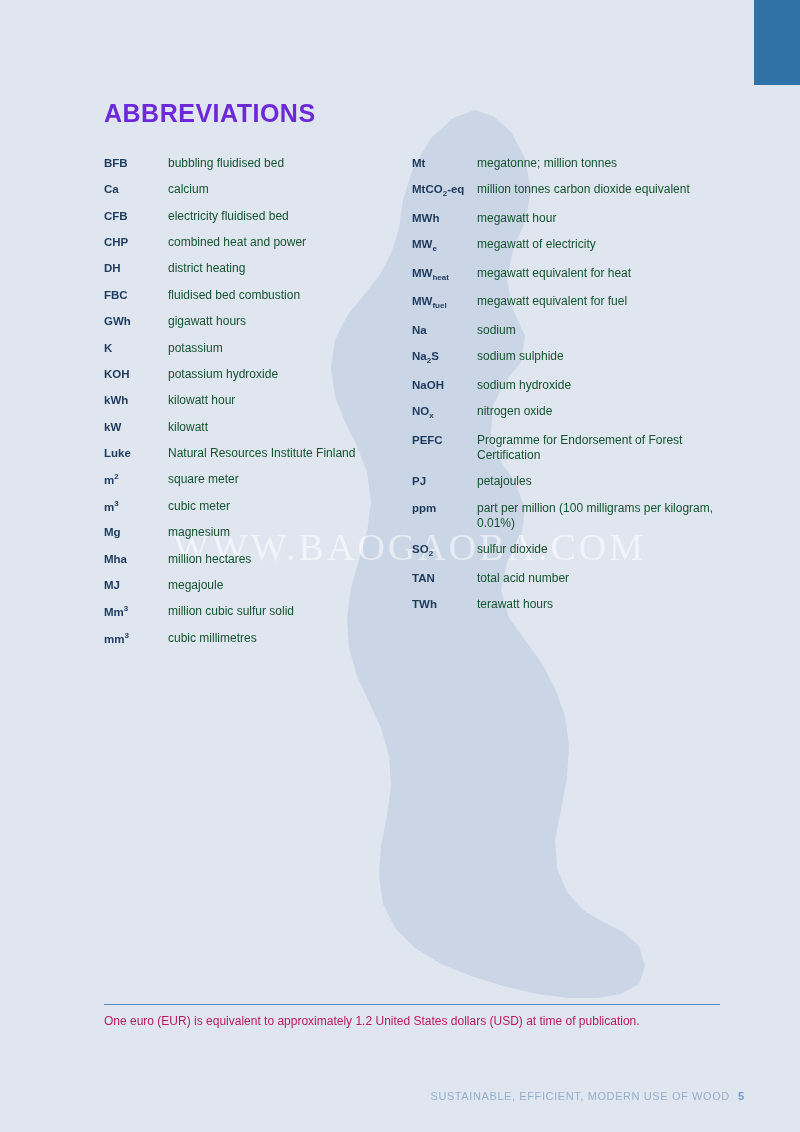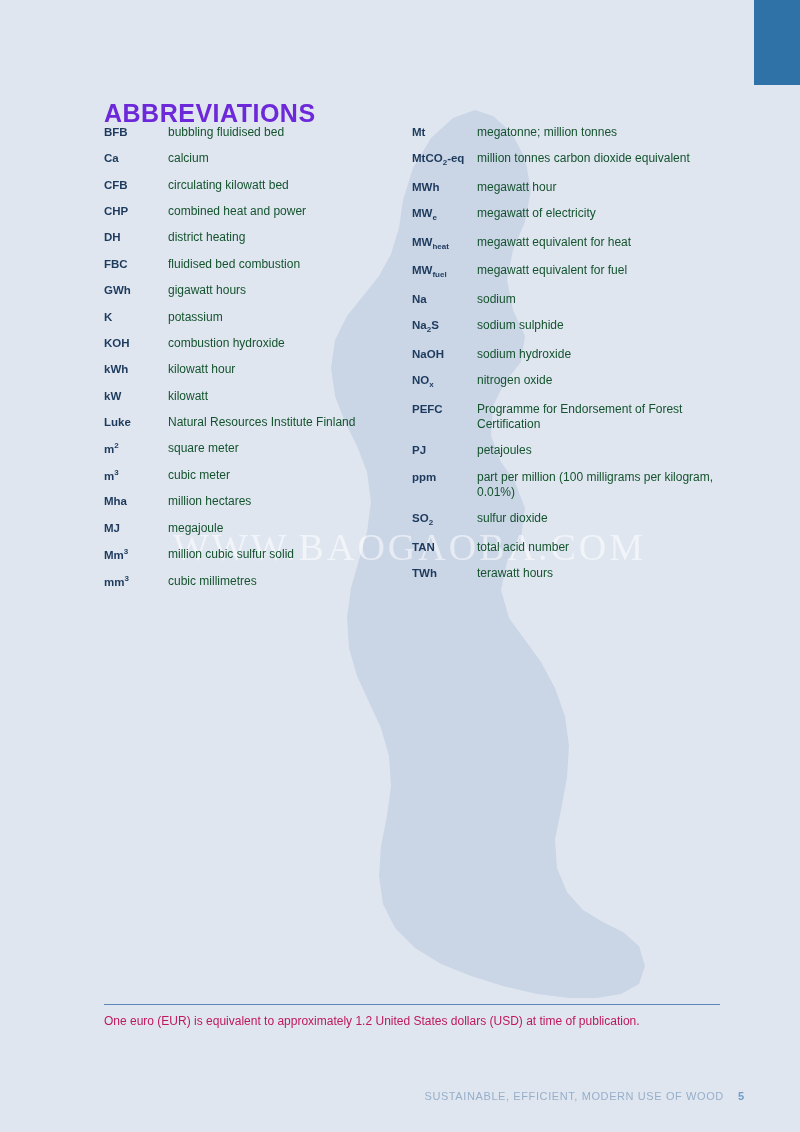--- a/index.html
+++ b/index.html
@@ -54,21 +54,21 @@
     top: 82px;
     font-size: 25px;
     font-weight: bold;
     letter-spacing: 0.5px;
     color: #6d28d9;
   }
 
   .columns {
     position: absolute;
     left: 104px;
-    top: 125px;
+    top: 156px;
     width: 616px;
     display: flex;
     gap: 0px;
   }
   .col {
     width: 308px;
   }
   .col.right {
     width: 308px;
   }
@@ -115,21 +115,21 @@
     font-size: 12px;
     color: #be185d;
   }
 
   .footer {
     position: absolute;
     right: 56px;
     bottom: 30px;
     display: flex;
     align-items: center;
-    gap: 14px;
+    gap: 8px;
   }
   .footer-text {
     font-size: 11px;
     letter-spacing: 0.6px;
     color: #97aec9;
   }
   .page-number {
     font-size: 11px;
     font-weight: bold;
     color: #6f9ccb;
@@ -162,21 +162,21 @@
       <div class="entry">
         <div class="term">BFB</div>
         <div class="def">bubbling fluidised bed</div>
       </div>
       <div class="entry">
         <div class="term">Ca</div>
         <div class="def">calcium</div>
       </div>
       <div class="entry">
         <div class="term">CFB</div>
-        <div class="def">circulating kilowatt bed</div>
+        <div class="def">electricity fluidised bed</div>
       </div>
       <div class="entry">
         <div class="term">CHP</div>
         <div class="def">combined heat and power</div>
       </div>
       <div class="entry">
         <div class="term">DH</div>
         <div class="def">district heating</div>
       </div>
       <div class="entry">
@@ -186,41 +186,45 @@
       <div class="entry">
         <div class="term">GWh</div>
         <div class="def">gigawatt hours</div>
       </div>
       <div class="entry">
         <div class="term">K</div>
         <div class="def">potassium</div>
       </div>
       <div class="entry">
         <div class="term">KOH</div>
-        <div class="def">combustion hydroxide</div>
+        <div class="def">potassium hydroxide</div>
       </div>
       <div class="entry">
         <div class="term">kWh</div>
         <div class="def">kilowatt hour</div>
       </div>
       <div class="entry">
         <div class="term">kW</div>
         <div class="def">kilowatt</div>
       </div>
       <div class="entry">
         <div class="term">Luke</div>
         <div class="def">Natural Resources Institute Finland</div>
       </div>
       <div class="entry">
         <div class="term">m<sup>2</sup></div>
         <div class="def">square meter</div>
       </div>
       <div class="entry">
         <div class="term">m<sup>3</sup></div>
         <div class="def">cubic meter</div>
+      </div>
+      <div class="entry">
+        <div class="term">Mg</div>
+        <div class="def">magnesium</div>
       </div>
       <div class="entry">
         <div class="term">Mha</div>
         <div class="def">million hectares</div>
       </div>
       <div class="entry">
         <div class="term">MJ</div>
         <div class="def">megajoule</div>
       </div>
       <div class="entry">

